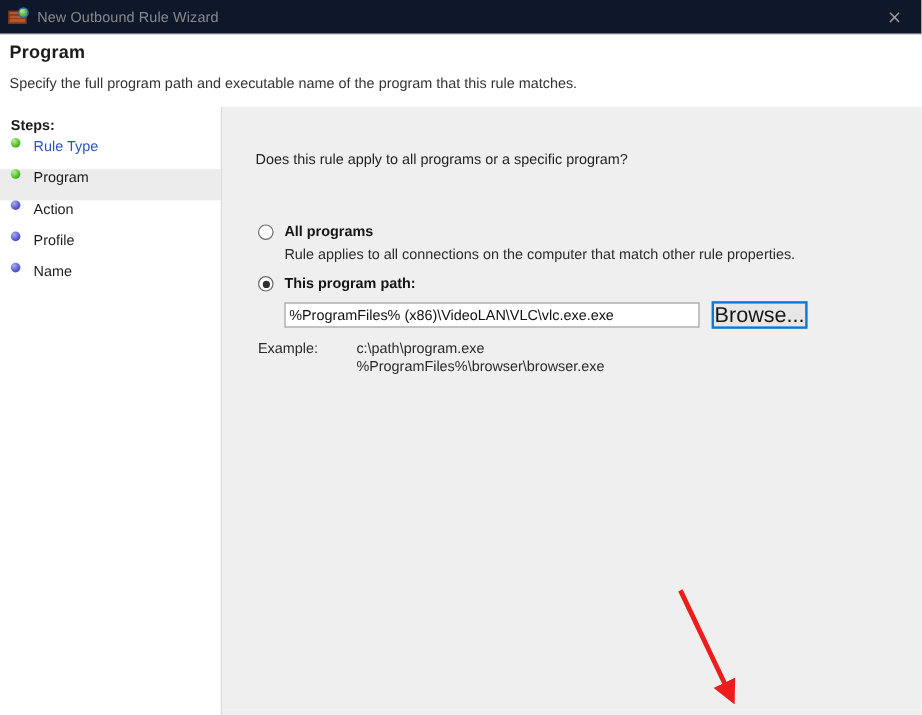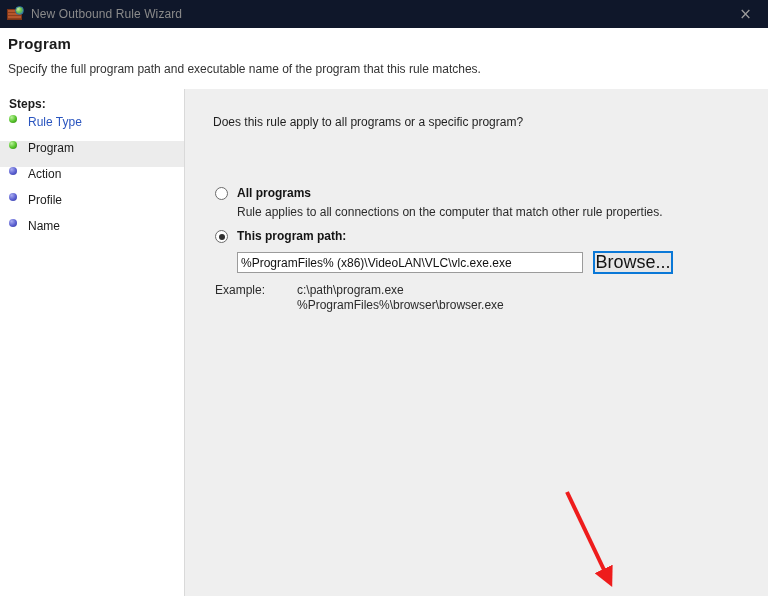--- a/index.html
+++ b/index.html
@@ -149,21 +149,21 @@
 
   .content {
     flex: 1;
     background: #efefef;
     position: relative;
   }
 
   .question {
     position: absolute;
     left: 28px;
-    top: 26px;
+    top: 37px;
     font-size: 12px;
     color: #1f1f1f;
     text-align: right;
   }
 
   .option-block {
     position: absolute;
     left: 30px;
   }
   .option-all { top: 76px; margin-top: 21px; }

